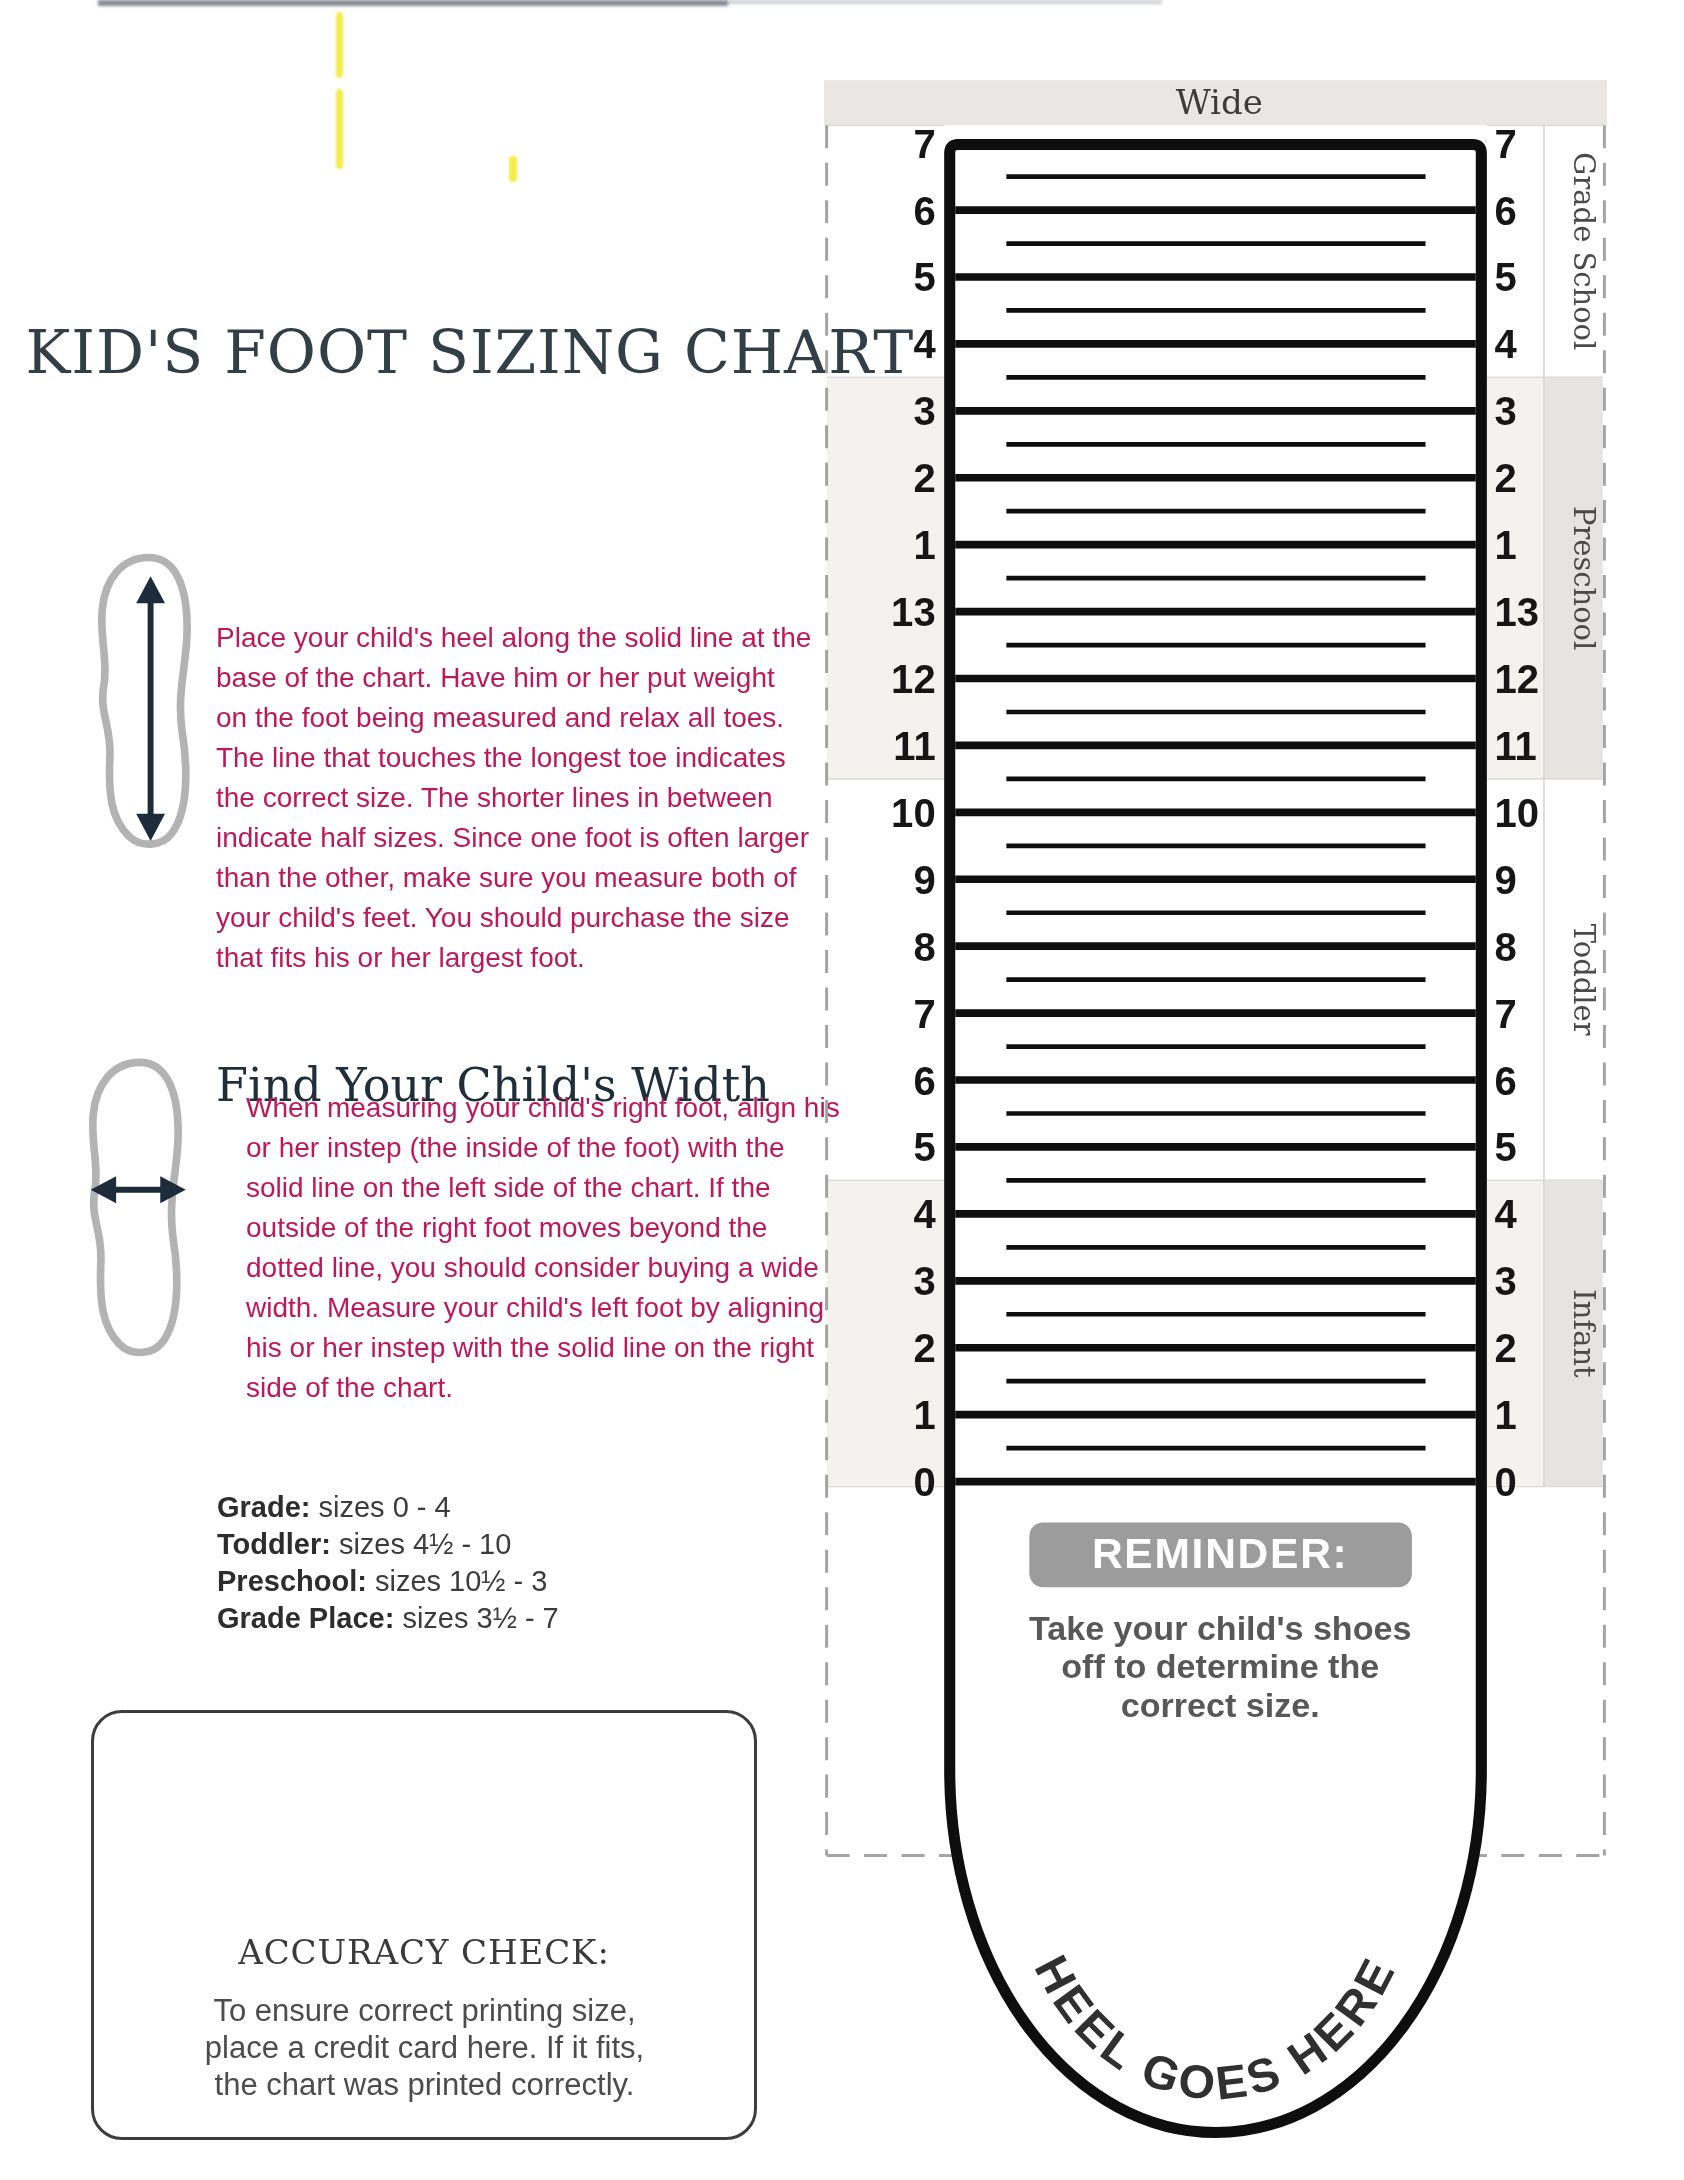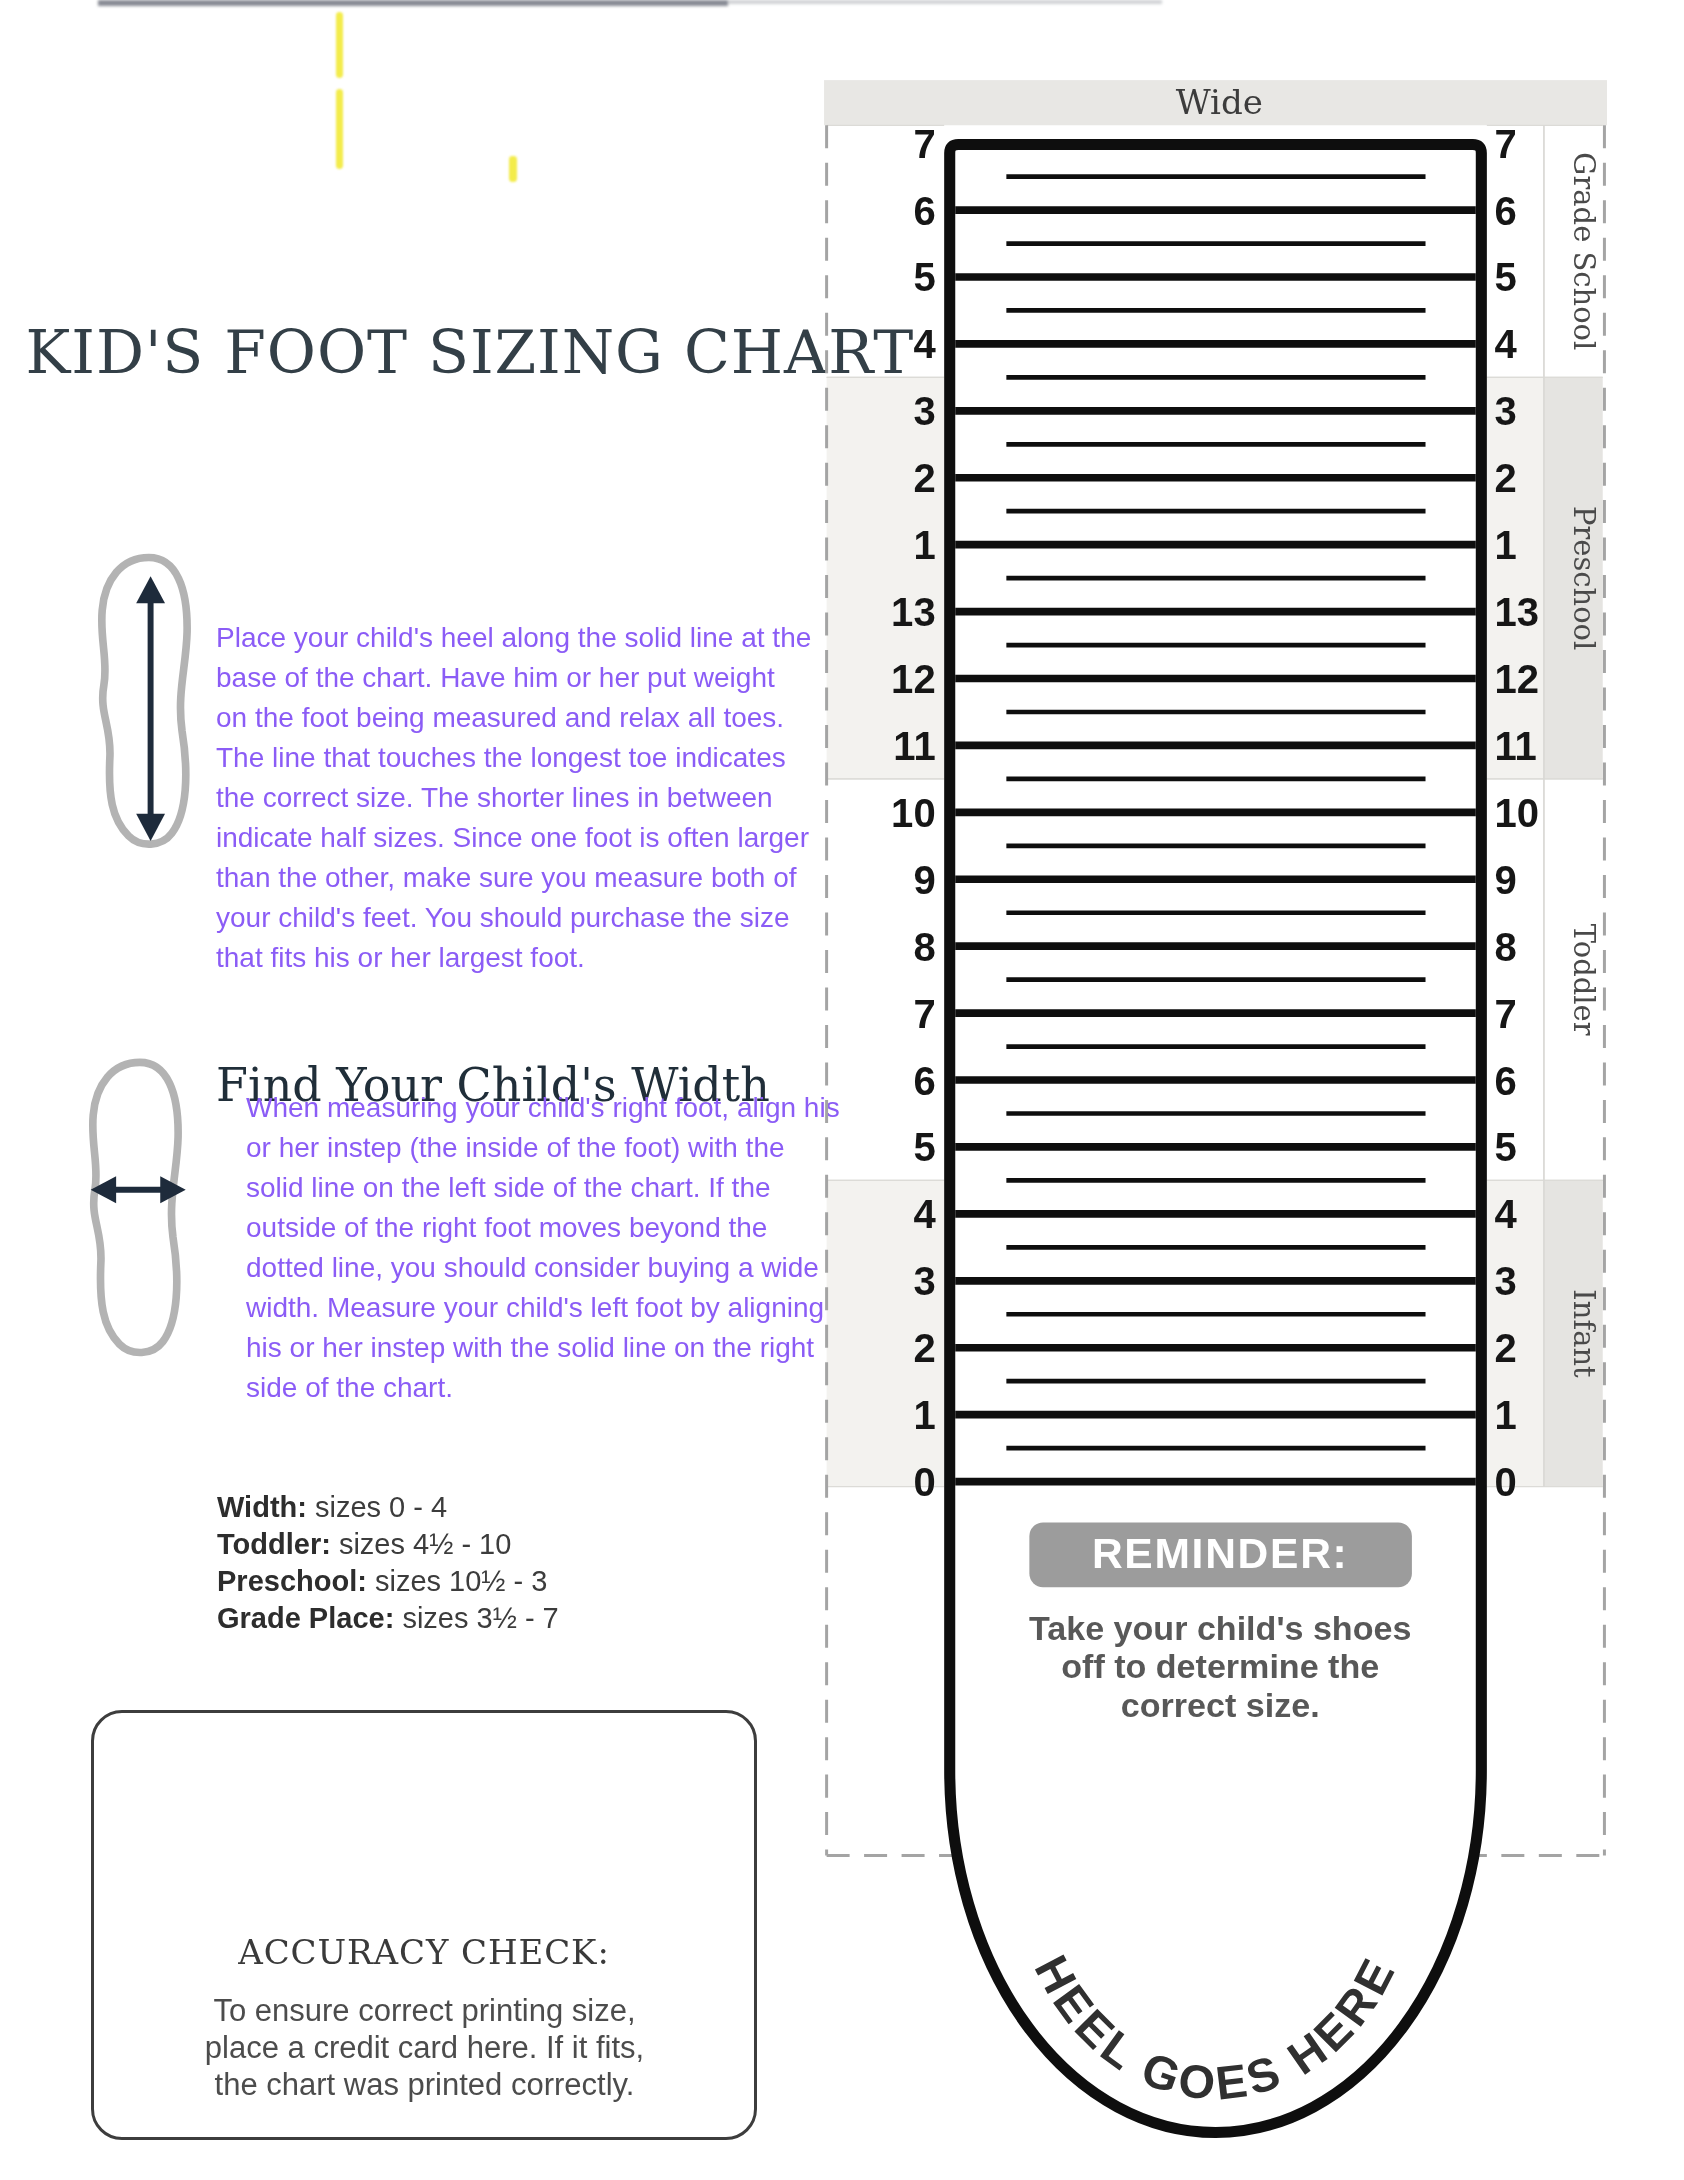--- a/index.html
+++ b/index.html
@@ -14,21 +14,21 @@
   
   .title{position:absolute;left:25.6px;top:317px;width:801px;text-align:center;
          font-family:"DejaVu Serif", serif;font-weight:400;font-size:60px;color:#333f47;
          letter-spacing:0.9px;white-space:nowrap;}
   .subtitle{position:absolute;left:81px;top:416px;width:630px;text-align:center;
             font-size:25.6px;line-height:37px;color:#9c9c9c;}
   .section-heading{position:absolute;font-family:"DejaVu Serif", serif;font-size:46px;
                    color:#202e39;letter-spacing:0px;}
   .h-size{left:216px;top:545px;}
   .h-width{left:216px;top:1058px;}
-  .body-text{position:absolute;left:216px;width:596px;font-size:28px;line-height:40px;color:#8b5cf6;}
+  .body-text{position:absolute;left:216px;width:596px;font-size:28px;line-height:40px;color:#be185d;}
   .p-size{top:618px;}
   .p-width{top:1088px;margin-left:30px;}
 
   .ranges{position:absolute;left:217px;top:1489px;font-size:29px;line-height:37px;color:#3c3c3c;}
   .ranges .lbl{font-weight:700;color:#2d2d2d;}
 
   .acc-box{position:absolute;left:91px;top:1710px;width:666px;height:430px;
            border:3.4px solid #3d3d3d;border-radius:31px;box-sizing:border-box;}
   .acc-head{position:absolute;left:91px;top:1932px;width:666px;text-align:center;
             font-family:"DejaVu Serif", serif;font-size:34px;color:#3a3a3a;letter-spacing:0.9px;}
@@ -70,21 +70,21 @@
              C113,170 124,136 125,96 C126,44 112,8 80,8 Z" fill="none" stroke="#b3b3b3" stroke-width="9"></path>
     <line x1="44" y1="158" x2="112" y2="158" stroke="#1e2b3b" stroke-width="7"></line>
     <polygon points="22,158 52,142 52,174" fill="#1e2b3b"></polygon>
     <polygon points="134,158 104,142 104,174" fill="#1e2b3b"></polygon>
   </svg>
 
   <div class="section-heading h-width">Find Your Child's Width</div>
   <div class="body-text p-width">When measuring your child's right foot, align his or her instep (the inside of the foot) with the solid line on the left side of the chart. If the outside of the right foot moves beyond the dotted line, you should consider buying a wide width. Measure your child's left foot by aligning his or her instep with the solid line on the right side of the chart.</div>
 
   <div class="ranges">
-    <div><span class="lbl">Width:</span><span> sizes 0 - 4</span></div>
+    <div><span class="lbl">Grade:</span><span> sizes 0 - 4</span></div>
     <div><span class="lbl">Toddler:</span><span> sizes 4½ - 10</span></div>
     <div><span class="lbl">Preschool:</span><span> sizes 10½ - 3</span></div>
     <div><span class="lbl">Grade Place:</span><span> sizes 3½ - 7</span></div>
   </div>
 
   <div class="acc-box"></div>
   <div class="acc-head">ACCURACY CHECK:</div>
   <div class="acc-body">To ensure correct printing size, place a credit card here. If it fits, the chart was printed correctly.</div>
 
   <svg class="chart-svg" width="801" height="2106" viewBox="0 0 940 2472">

